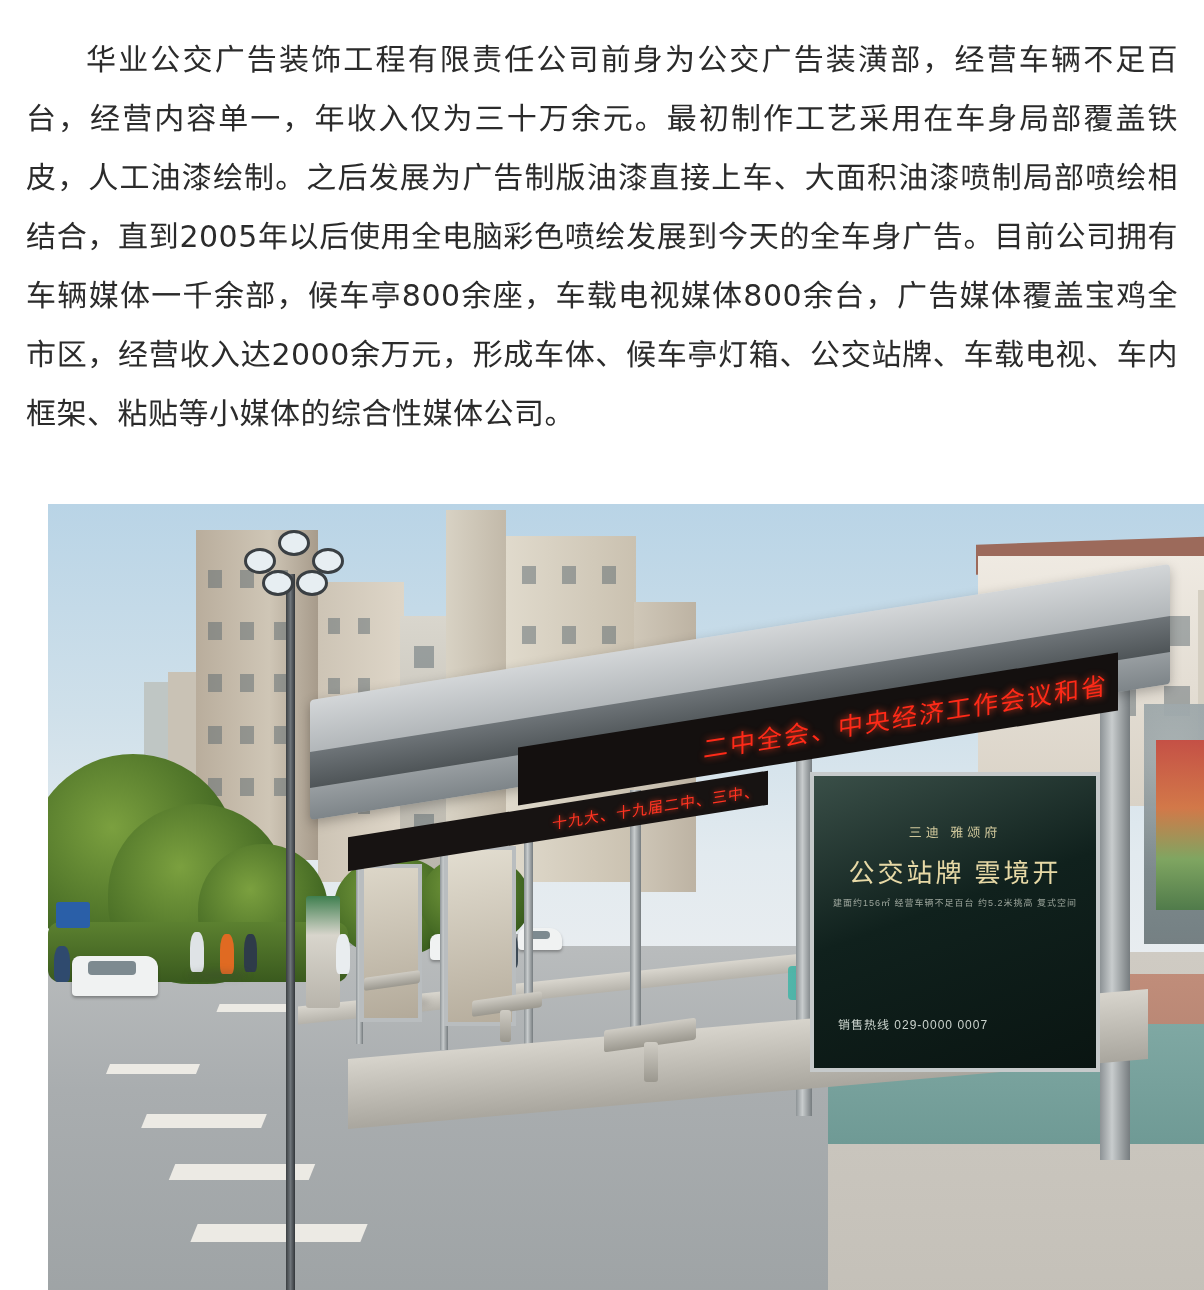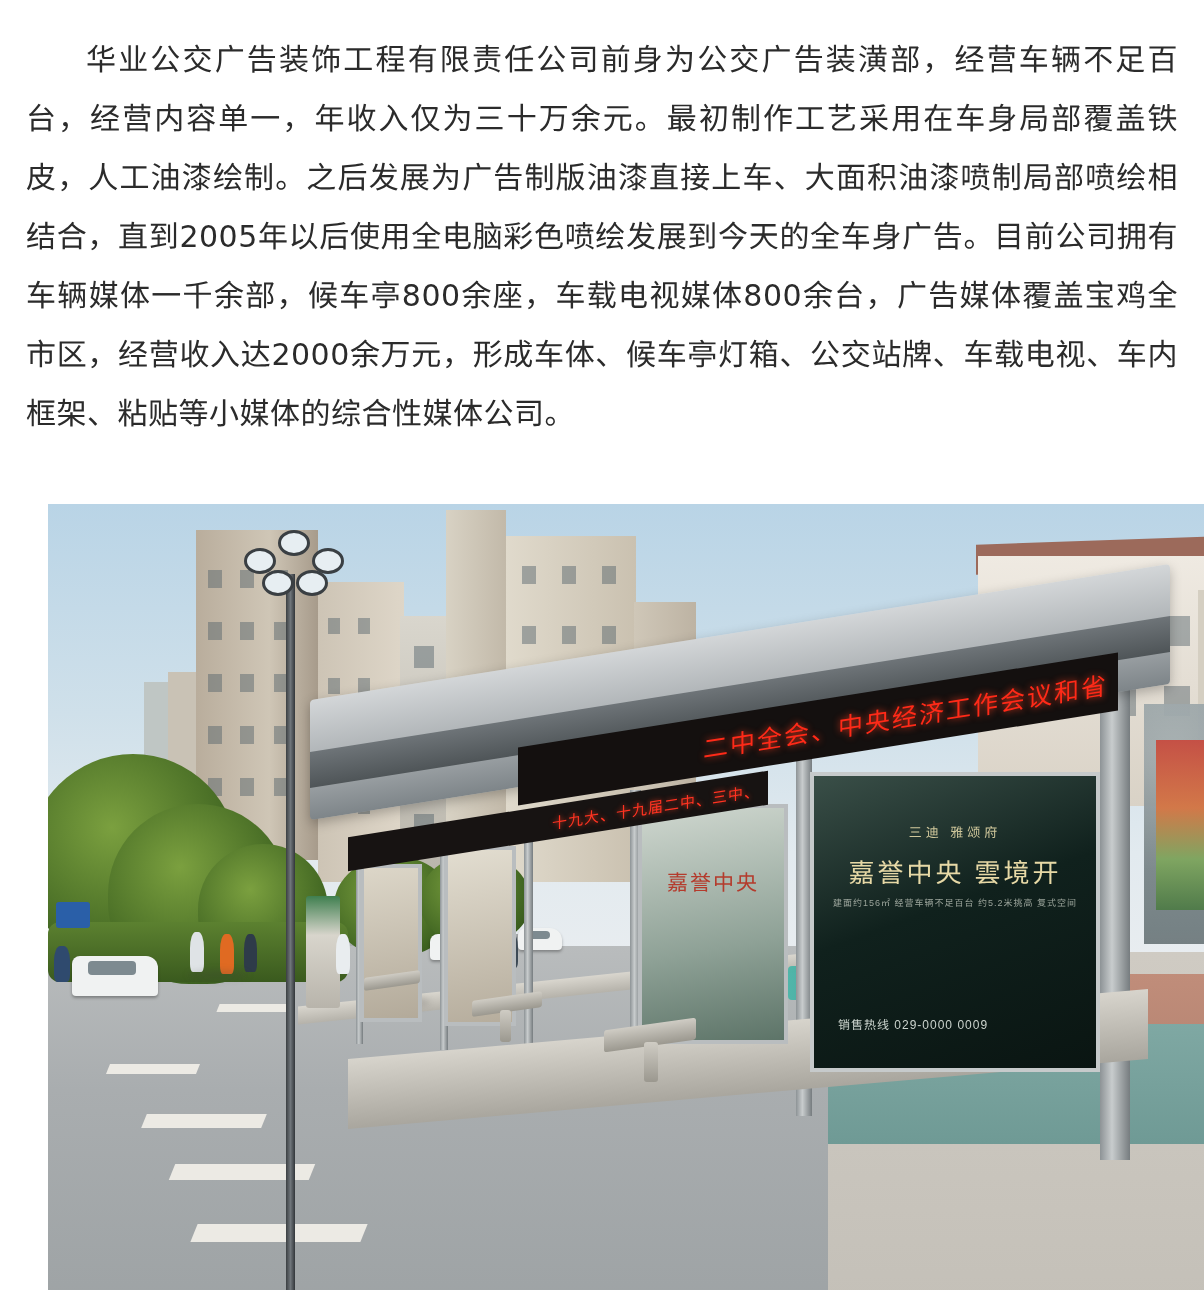--- a/index.html
+++ b/index.html
@@ -462,30 +462,27 @@
       <div class="post p-4l"></div>
       <div class="post p-3l"></div>
       <div class="post p-2l"></div>
       <div class="post p-main-l"></div>
       <div class="post p-main-r"></div>
 
       <div class="shelter-base"></div>
 
       <div class="panel panel-5"></div>
       <div class="panel panel-4"></div>
-      <div class="panel panel-2">
-        <div class="panel-2-txt">嘉誉中央</div>
-      </div>
 
       <div class="panel panel-main">
         <div class="panel-main-sub">三迪 雅颂府</div>
-        <div class="panel-main-txt">嘉誉中央 雲境开</div>
+        <div class="panel-main-txt">公交站牌 雲境开</div>
         <div class="panel-main-fine">建面约156㎡ 经营车辆不足百台
 约5.2米挑高 复式空间</div>
-        <div class="panel-main-phone">销售热线 029-0000 0009</div>
+        <div class="panel-main-phone">销售热线 029-0000 0007</div>
       </div>
 
       <div class="bench bench1"></div>
       <div class="bench bench1-leg"></div>
       <div class="bench bench2"></div>
       <div class="bench bench2-leg"></div>
       <div class="bench bench3"></div>
 
       <div class="shelter-roof"></div>
       <div class="shelter-roof2"></div>

